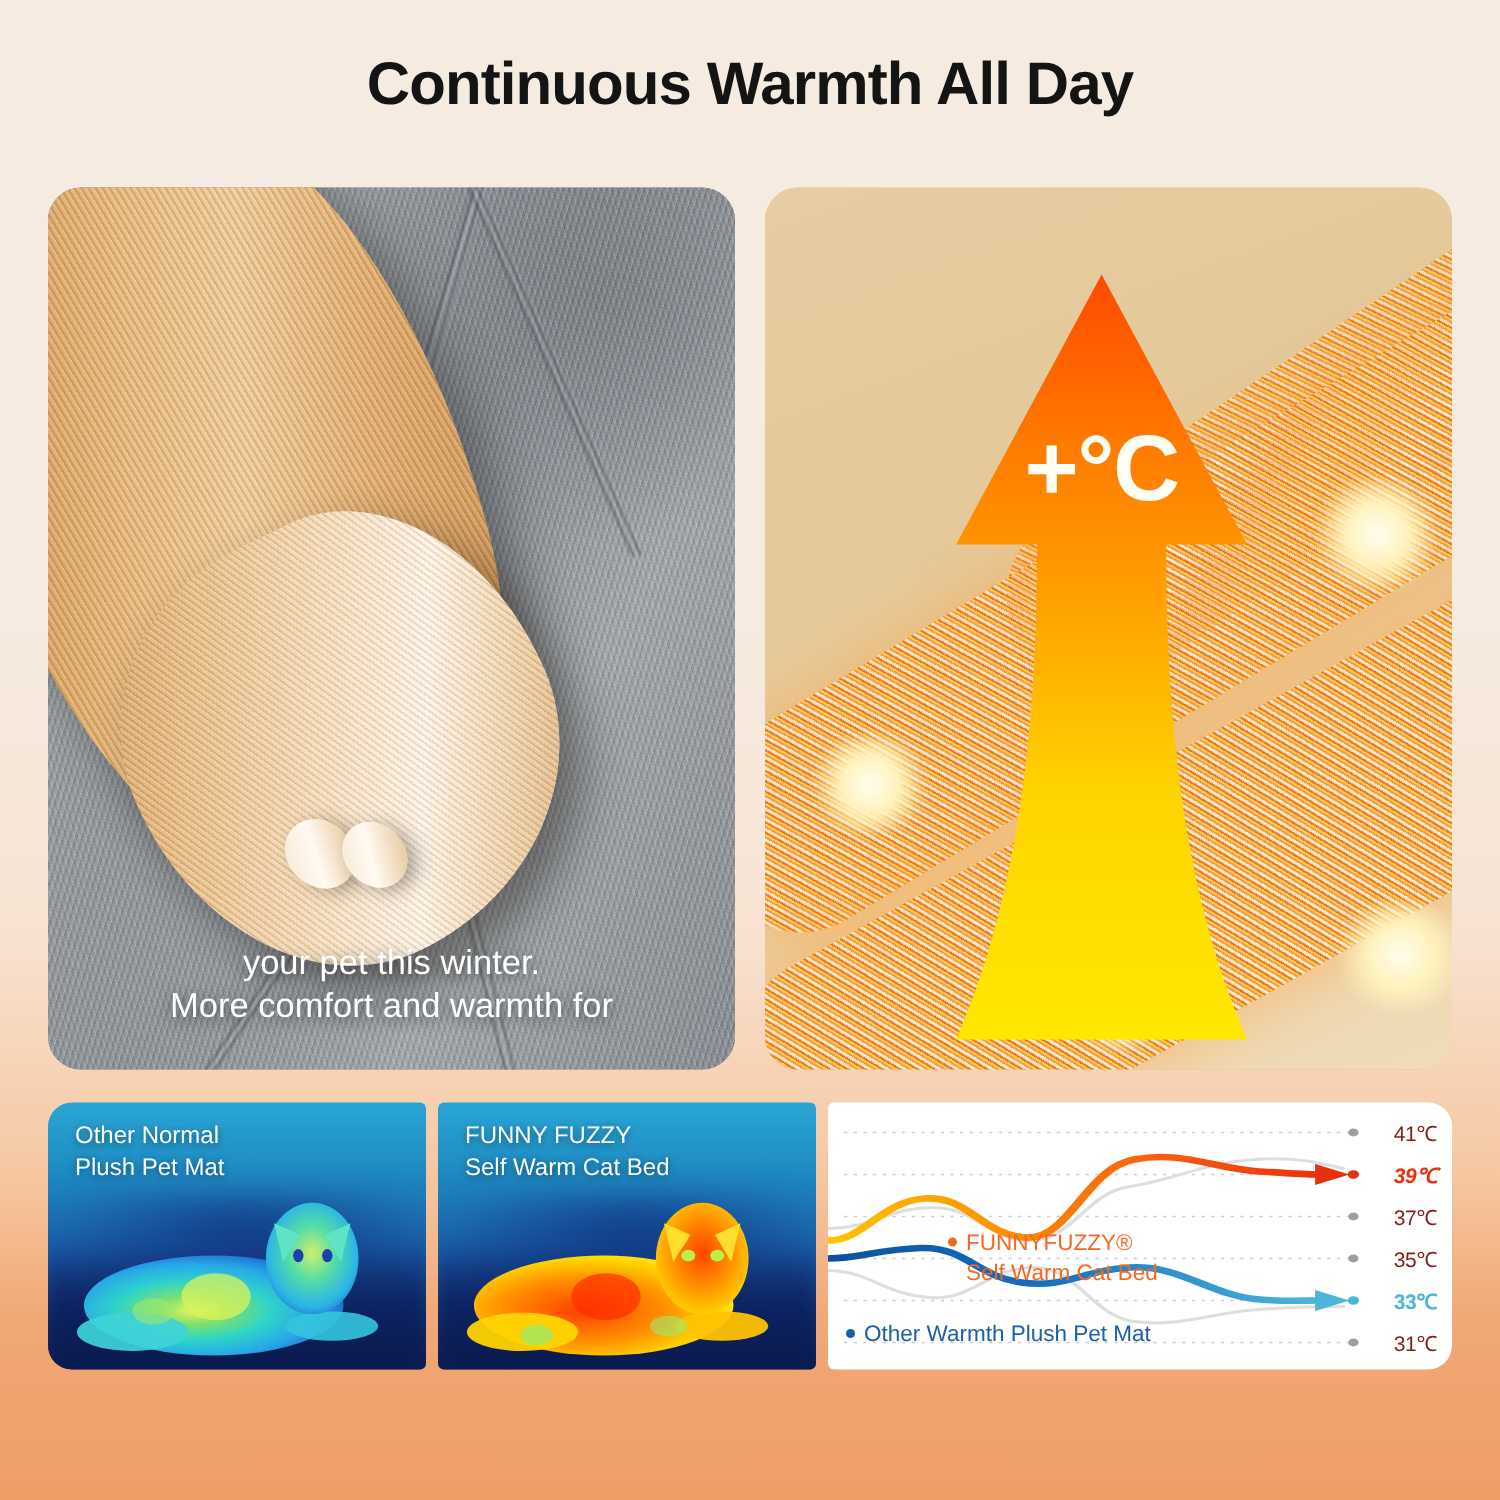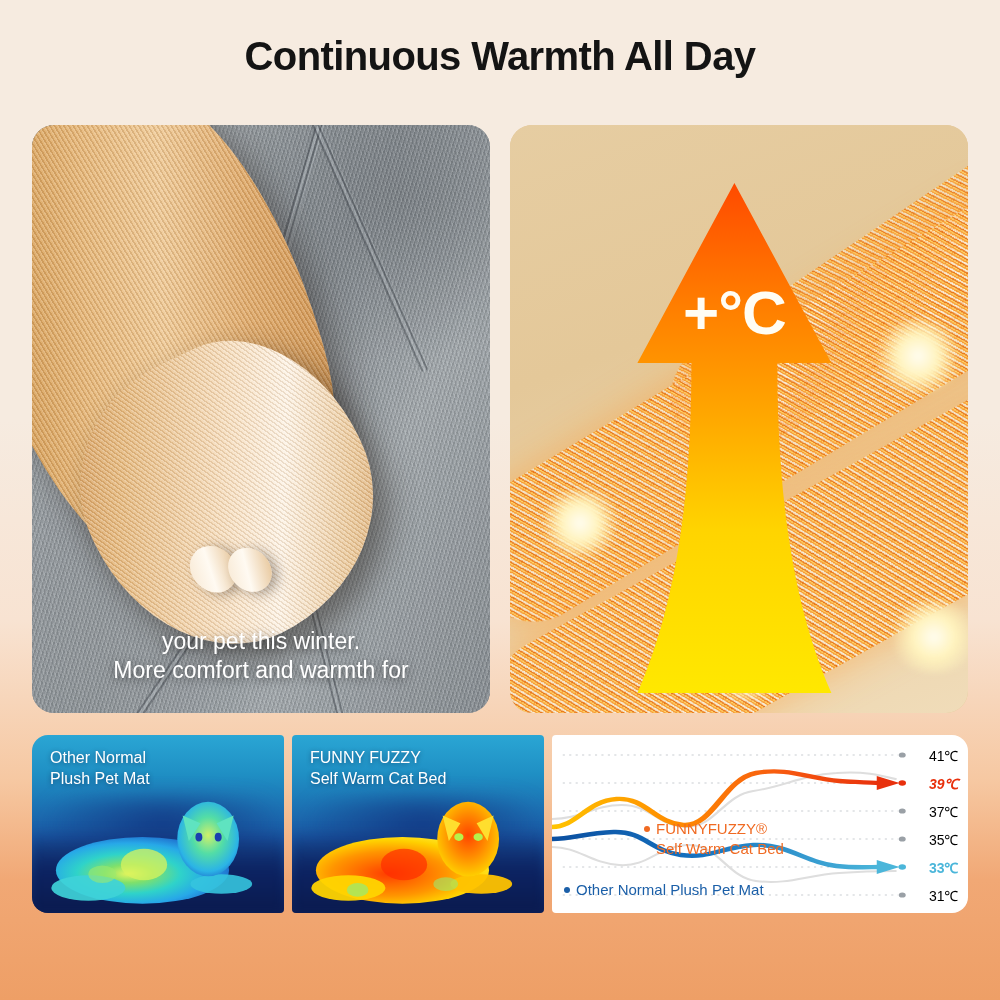--- a/index.html
+++ b/index.html
@@ -256,35 +256,35 @@
     background:#ffffff;
     border-radius:4px 16px 16px 4px;
     position:relative;
     overflow:hidden;
   }
   .chart-svg{ position:absolute; inset:0; width:100%; height:100%; }
   .tick-label{
     position:absolute;
     right:10px;
     font-size:14px;
-    color:#000000;
+    color:#7f1d1d;
     transform:translateY(-50%);
     letter-spacing:-.2px;
   }
   .tick-label.hot{ color:#E8300C; font-weight:600;font-style:italic; }
   .tick-label.cold{ color:#4BB6DA; font-weight:600;text-align:right; }
 
   .legend{
     position:absolute;
     font-size:15px;
     line-height:1.3;
     white-space:nowrap;
   }
   .legend.warm{
-    left:92px; top:84px;
+    left:80px; top:84px;
     color:#F06A22;
   }
   .legend.cool{
     left:12px; top:145px;
     color:#1B5FA8;
   }
   .bullet{
     display:inline-block;
     width:6px; height:6px;
     border-radius:50%;
@@ -485,16 +485,16 @@
     <div class="tick-label" style="top:160px">31℃</div>
 
     <div class="legend warm">
       <div>
         <span class="bullet warm"></span><span>FUNNYFUZZY®</span>
       </div>
       <div style="padding-left:12px">Self Warm Cat Bed</div>
     </div>
 
     <div class="legend cool">
-      <span class="bullet cool"></span><span>Other Normal Plush Pet Mat</span>
+      <span class="bullet cool"></span><span>Other Warmth Plush Pet Mat</span>
     </div>
   </div>
 </div>
 
 </body></html>

